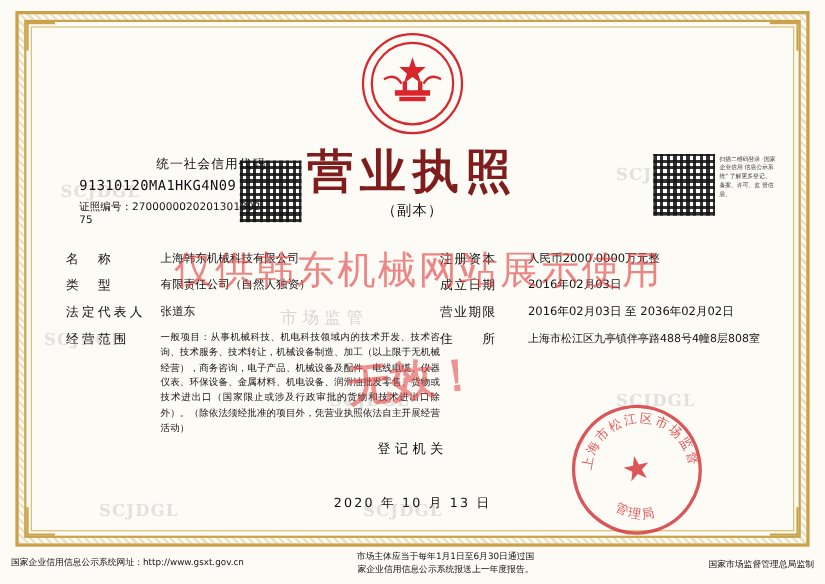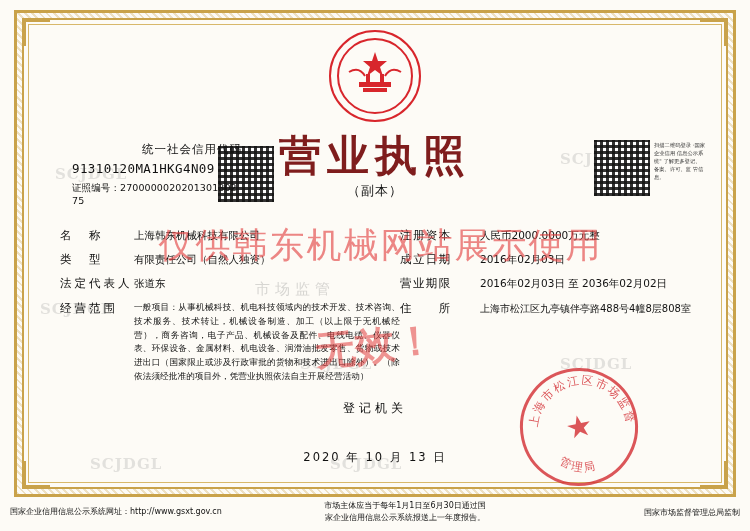--- a/index.html
+++ b/index.html
@@ -149,21 +149,21 @@
     top: 228px;
     width: 632px;
     font-size: 11px;
     color: #111;
   }
   .row {
     display: flex;
     margin-bottom: 9px;
     align-items: flex-start;
   }
-  .col-left { width: 340px; display: flex; align-items: flex-start; }
+  .col-left { width: 340px; display: flex; align-items: flex-start; gap: 12px; }
   .col-right { flex: 1; display: flex; align-items: flex-start; }
   .lbl {
     width: 74px;
     flex: 0 0 74px;
     font-size: 11.5px;
     letter-spacing: 3px;
     color: #111;
     white-space: nowrap;
   }
   .lbl.wide { width: 80px; flex-basis: 80px; letter-spacing: 1.4px;}

